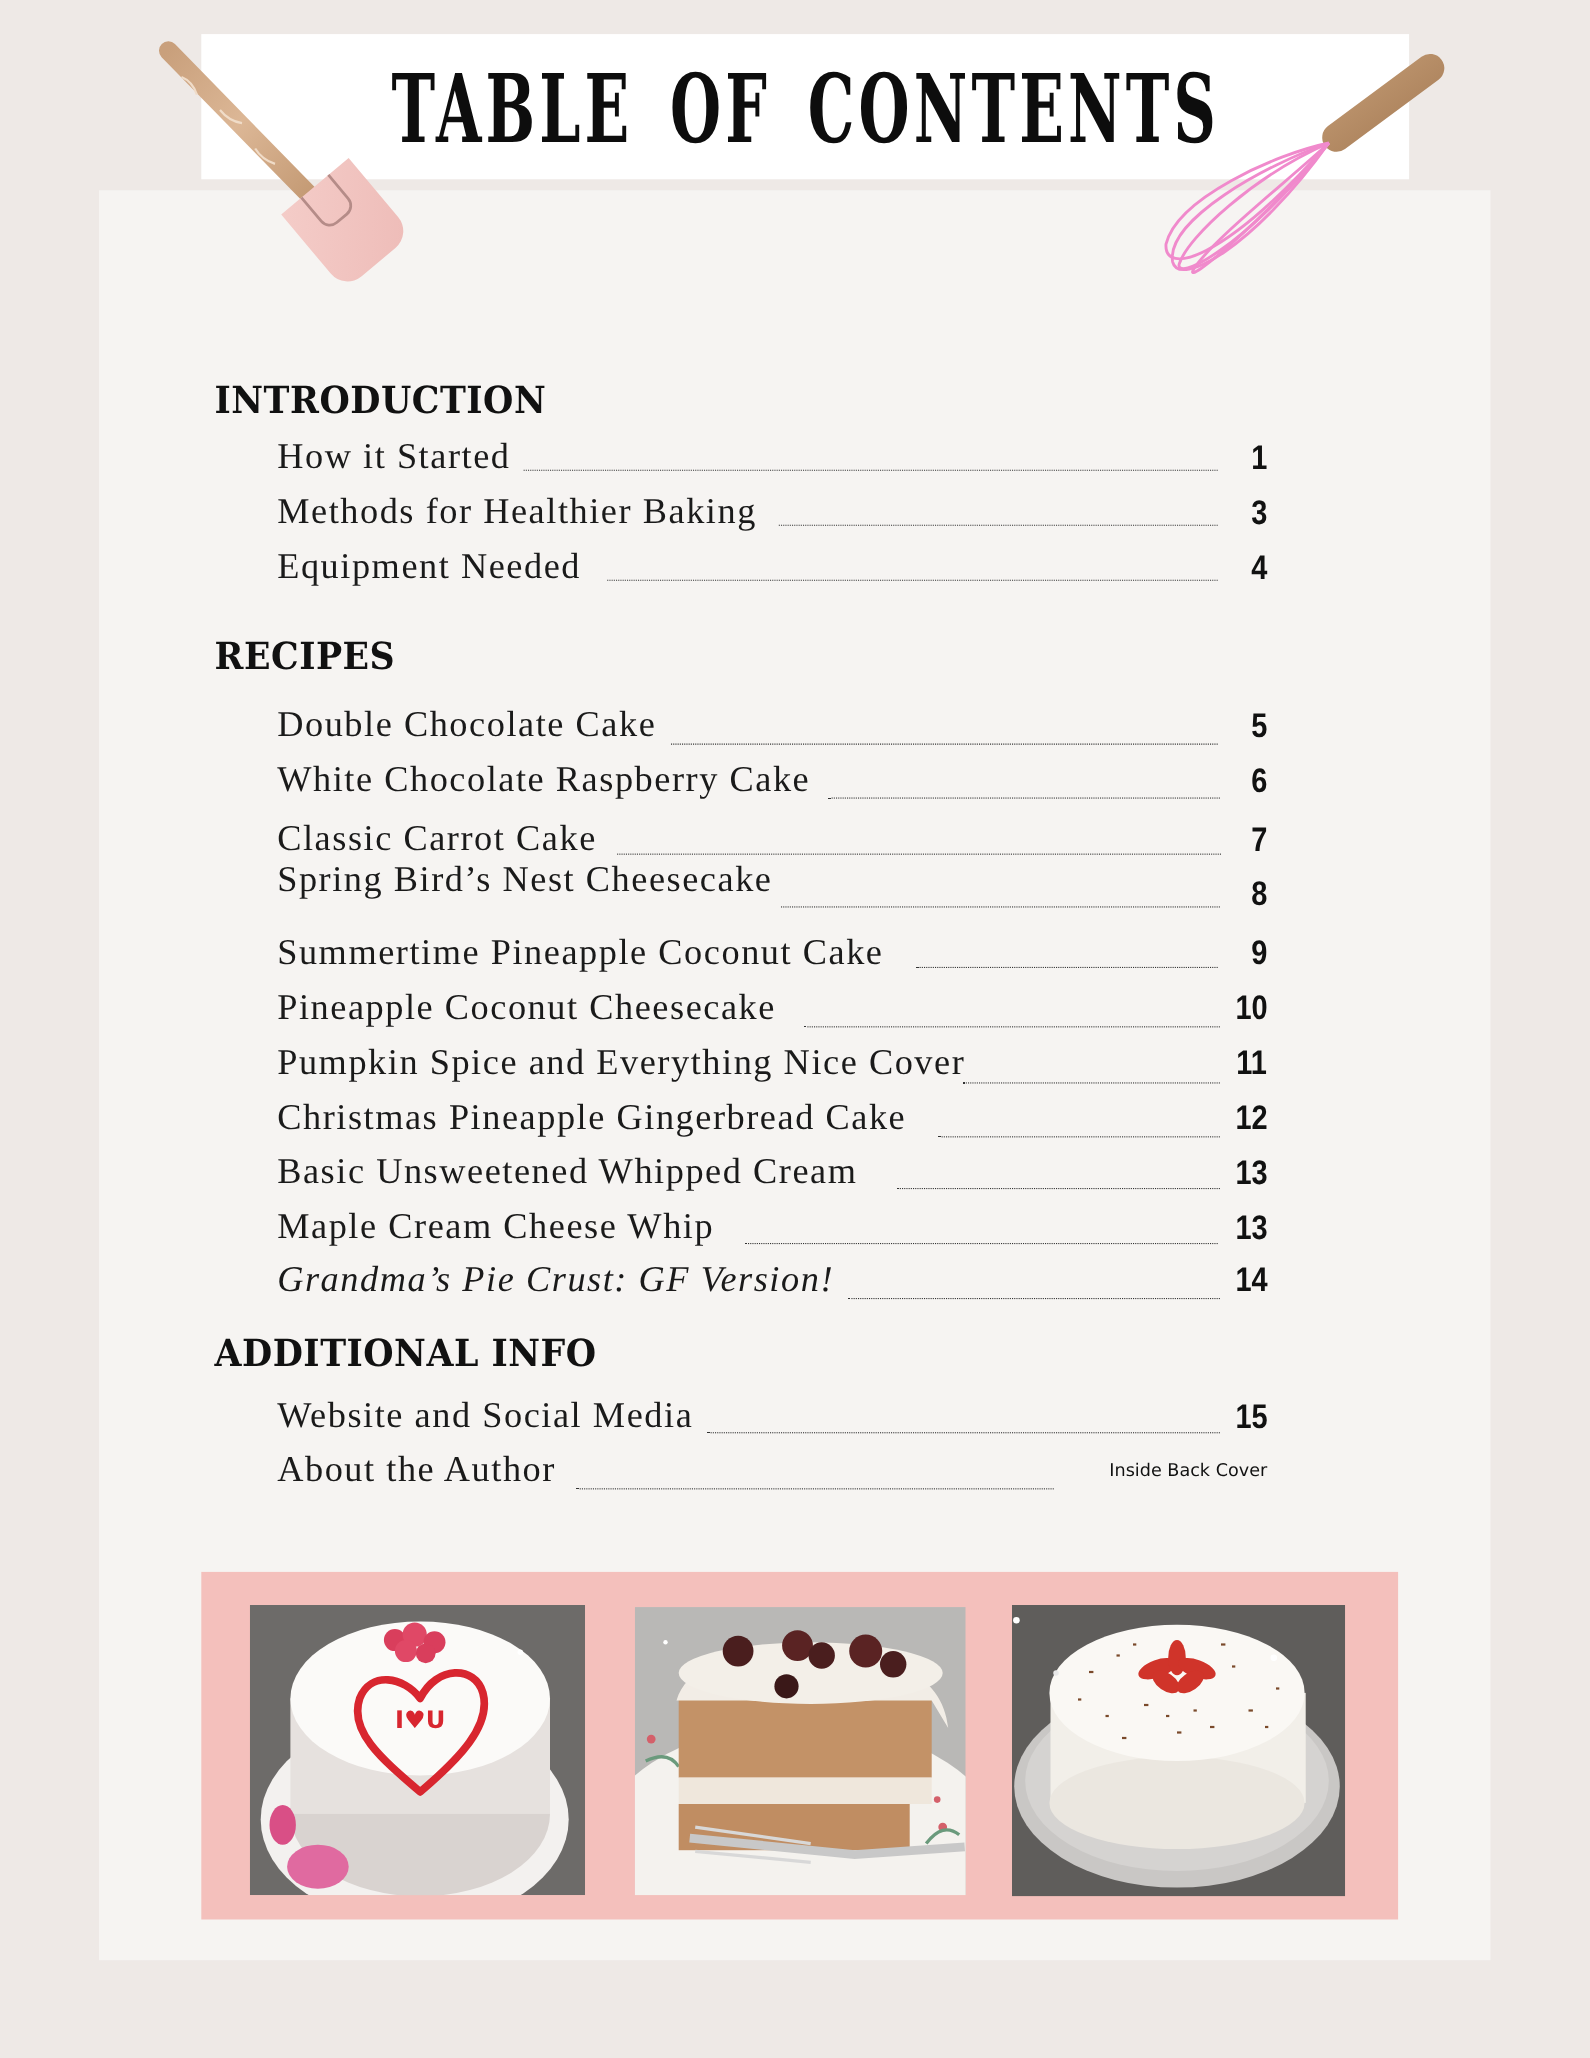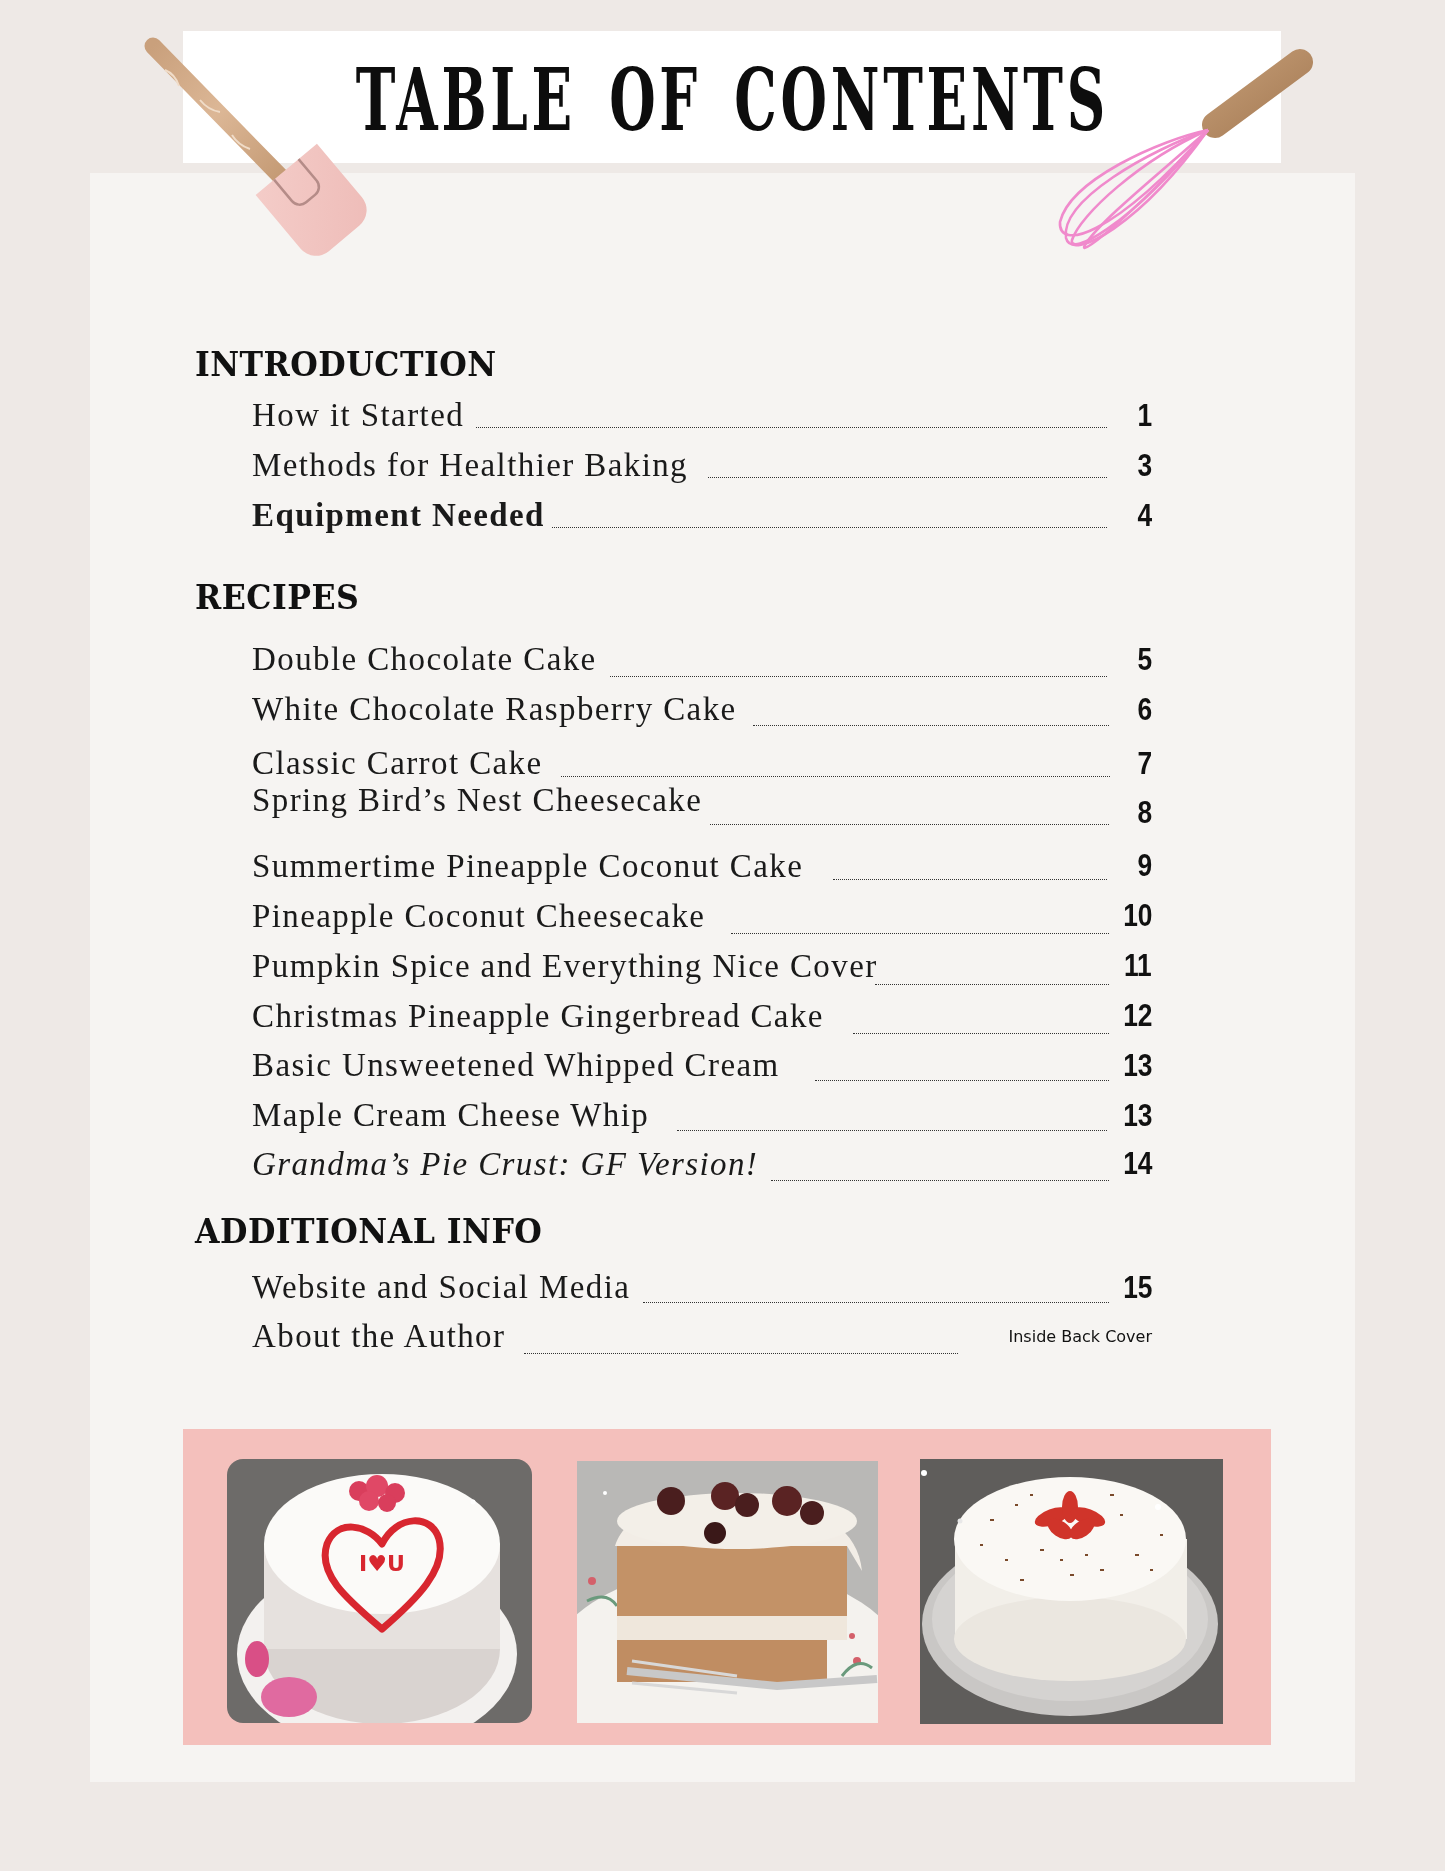--- a/index.html
+++ b/index.html
@@ -115,21 +115,21 @@
 <div class="section-heading" style="top:347px;">INTRODUCTION</div>
 
 <div class="entry-label" style="top:399px;">How it Started</div>
 <div class="leader" style="left:476px; width:631px; top:427px;"></div>
 <div class="page-num" style="top:400px;">1</div>
 
 <div class="entry-label" style="top:449px;">Methods for Healthier Baking</div>
 <div class="leader" style="left:708px; width:399px; top:477px;"></div>
 <div class="page-num" style="top:450px;">3</div>
 
-<div class="entry-label" style="top:499px;font-weight:bold;">Equipment Needed</div>
+<div class="entry-label" style="top:499px;">Equipment Needed</div>
 <div class="leader" style="left:552px; width:555px; top:527px;"></div>
 <div class="page-num" style="top:500px;">4</div>
 
 <div class="section-heading" style="top:580px;">RECIPES</div>
 
 <div class="entry-label" style="top:643px;">Double Chocolate Cake</div>
 <div class="leader" style="left:610px; width:497px; top:676px;"></div>
 <div class="page-num" style="top:644px;">5</div>
 
 <div class="entry-label" style="top:693px;">White Chocolate Raspberry Cake</div>
@@ -177,21 +177,21 @@
 <div class="entry-label" style="top:1271px;">Website and Social Media</div>
 <div class="leader" style="left:643px; width:466px; top:1302px;"></div>
 <div class="page-num" style="top:1272px;">15</div>
 
 <div class="entry-label" style="top:1320px;text-align:center;">About the Author</div>
 <div class="leader" style="left:524px; width:434px; top:1353px;"></div>
 <div class="page-note" style="top:1329px;">Inside Back Cover</div>
 
 <div class="photo-strip"></div>
 
-<div class="photo" style="left:227px; top:1459px; width:305px; height:264px;border-radius:16px;">
+<div class="photo" style="left:227px; top:1459px; width:305px; height:264px;">
   <svg width="305" height="264" viewBox="0 0 305 264">
     <rect width="305" height="264" fill="#6d6b69"></rect>
     <ellipse cx="150" cy="195" rx="140" ry="95" fill="#f3f1ef"></ellipse>
     <ellipse cx="155" cy="190" rx="118" ry="75" fill="#d9d3d0"></ellipse>
     <rect x="37" y="85" width="236" height="105" fill="#e6e1de"></rect>
     <ellipse cx="155" cy="85" rx="118" ry="70" fill="#fbfaf8"></ellipse>
     <path d="M155 170 C120 140 90 115 100 85 C110 60 140 65 155 85 C170 55 205 55 212 80 C220 110 190 140 155 170 Z" fill="none" stroke="#d8262f" stroke-width="7" stroke-linejoin="round"></path>
     <text x="155" y="112" text-anchor="middle" font-family="DejaVu Sans, sans-serif" font-weight="bold" font-size="22" fill="#d8262f">I♥U</text>
     <circle cx="132" cy="32" r="10" fill="#d93e5c"></circle>
     <circle cx="150" cy="27" r="11" fill="#e04866"></circle>

